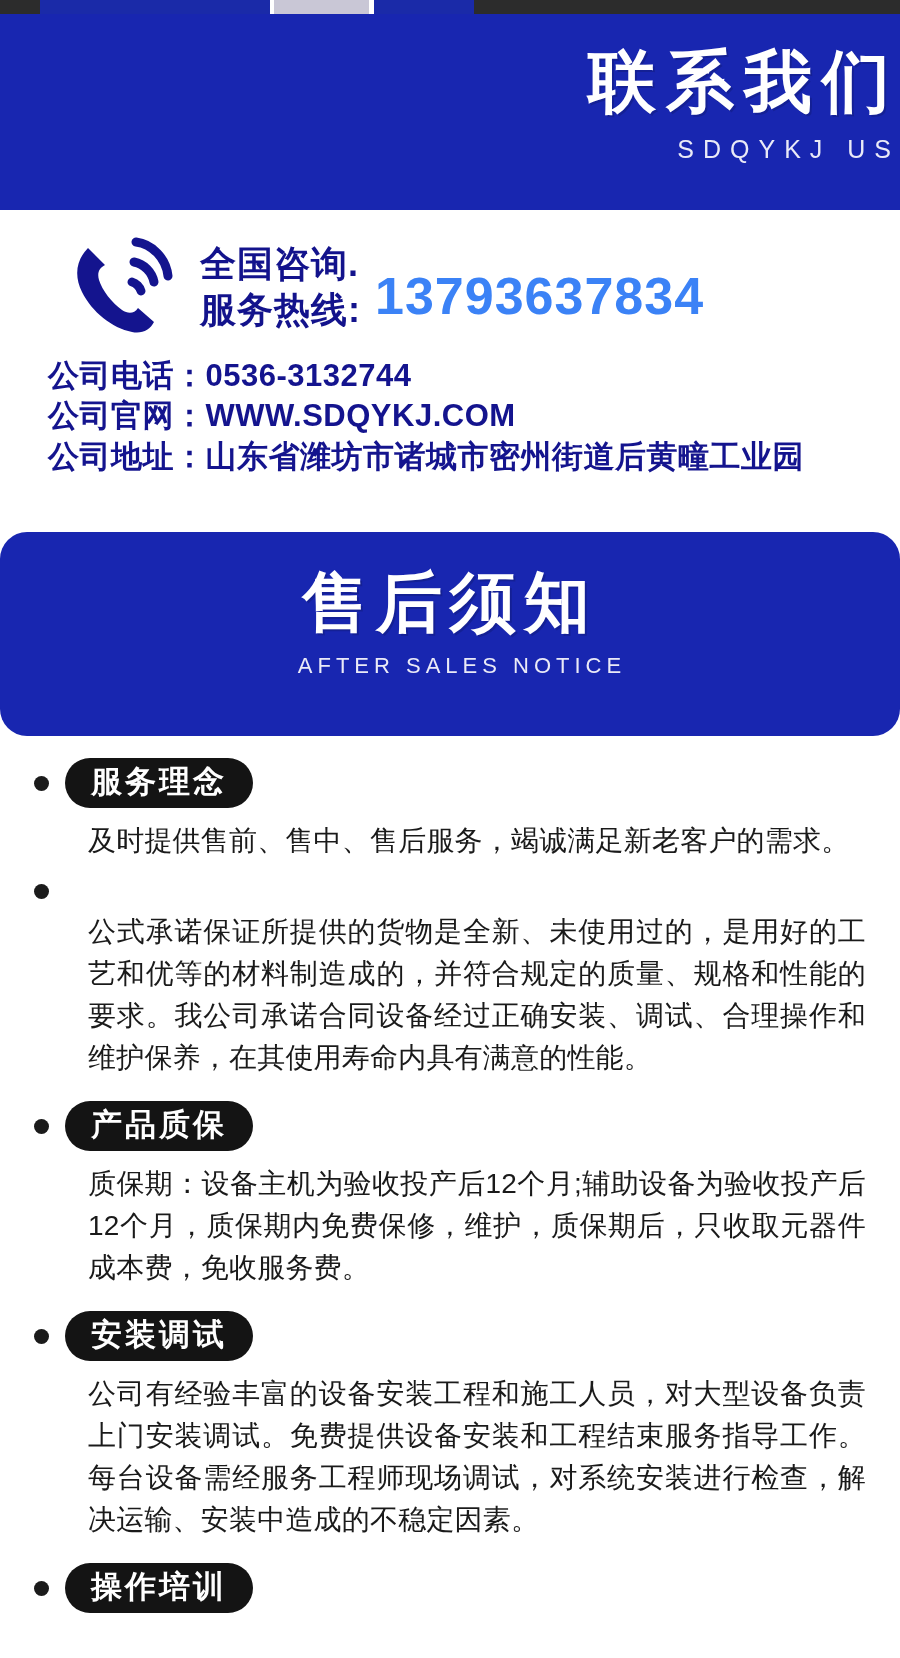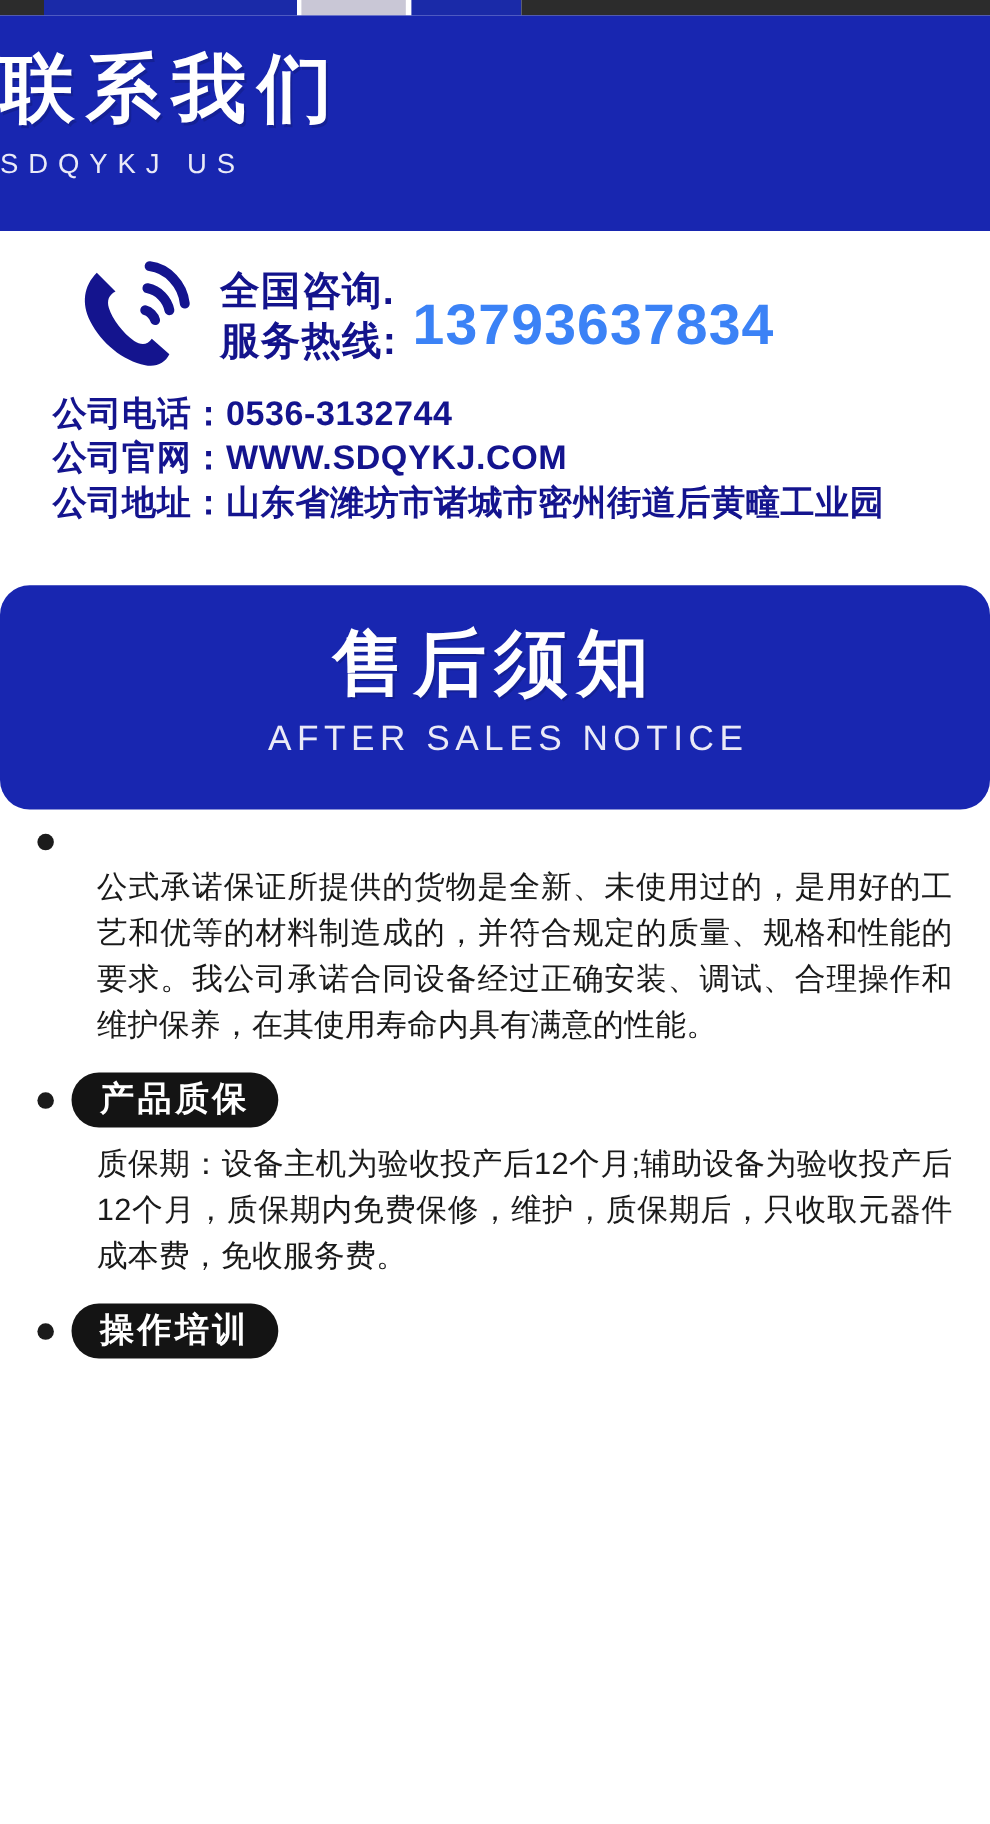--- a/index.html
+++ b/index.html
@@ -37,21 +37,21 @@
   .top-strip .seg-f { width: 100px; background: #1a2aa8; }
   .top-strip .seg-g { flex: 1;     background: #2c2c2c; }
 
   
   .banner-contact {
     position: absolute;
     top: 14px; left: 0;
     width: 900px;
     height: 196px;
     background: #1826b0;
-    text-align: left;
+    text-align: right;
     color: #ffffff;
   }
   .banner-title {
     font-size: 68px;
     font-weight: bold;
     letter-spacing: 10px;
     padding-top: 32px;
     line-height: 1.05;
     text-shadow: 2px 2px 0 rgba(0,0,0,0.15);
   }
@@ -118,21 +118,21 @@
     text-align: center;
     color: #ffffff;
     border-radius: 27px;
   }
   .banner-after .banner-title {
     padding-top: 36px;
     font-size: 66px;
     letter-spacing: 8px;
   }
   .banner-after .banner-sub {
-    font-size: 32px;
+    font-size: 22px;
     letter-spacing: 5px;
     margin-top: 16px;
     margin-left: 24px;
   }
 
   
   .notice-list {
     position: absolute;
     top: 736px; left: 0;
     width: 900px;
@@ -212,36 +212,50 @@
     </div>
   </div>
 
   <div class="banner-after">
     <div class="banner-title">售后须知</div>
     <div class="banner-sub">AFTER SALES NOTICE</div>
   </div>
 
   <div class="notice-list">
 
+    <div class="notice-item">
+      <div class="notice-head">
+        <span class="bullet"></span>
+        <span class="pill">服务理念</span>
+      </div>
+      <div class="notice-body">及时提供售前、售中、售后服务，竭诚满足新老客户的需求。</div>
+    </div>
 
     <div class="notice-item">
       <div class="notice-head">
         <span class="bullet"></span>
       </div>
       <div class="notice-body">公式承诺保证所提供的货物是全新、未使用过的，是用好的工艺和优等的材料制造成的，并符合规定的质量、规格和性能的要求。我公司承诺合同设备经过正确安装、调试、合理操作和维护保养，在其使用寿命内具有满意的性能。</div>
     </div>
 
     <div class="notice-item">
       <div class="notice-head">
         <span class="bullet"></span>
         <span class="pill">产品质保</span>
       </div>
       <div class="notice-body">质保期：设备主机为验收投产后12个月;辅助设备为验收投产后12个月，质保期内免费保修，维护，质保期后，只收取元器件成本费，免收服务费。</div>
     </div>
 
+    <div class="notice-item">
+      <div class="notice-head">
+        <span class="bullet"></span>
+        <span class="pill">安装调试</span>
+      </div>
+      <div class="notice-body">公司有经验丰富的设备安装工程和施工人员，对大型设备负责上门安装调试。免费提供设备安装和工程结束服务指导工作。每台设备需经服务工程师现场调试，对系统安装进行检查，解决运输、安装中造成的不稳定因素。</div>
+    </div>
 
     <div class="notice-item">
       <div class="notice-head">
         <span class="bullet"></span>
         <span class="pill">操作培训</span>
       </div>
     </div>
 
   </div>
 

